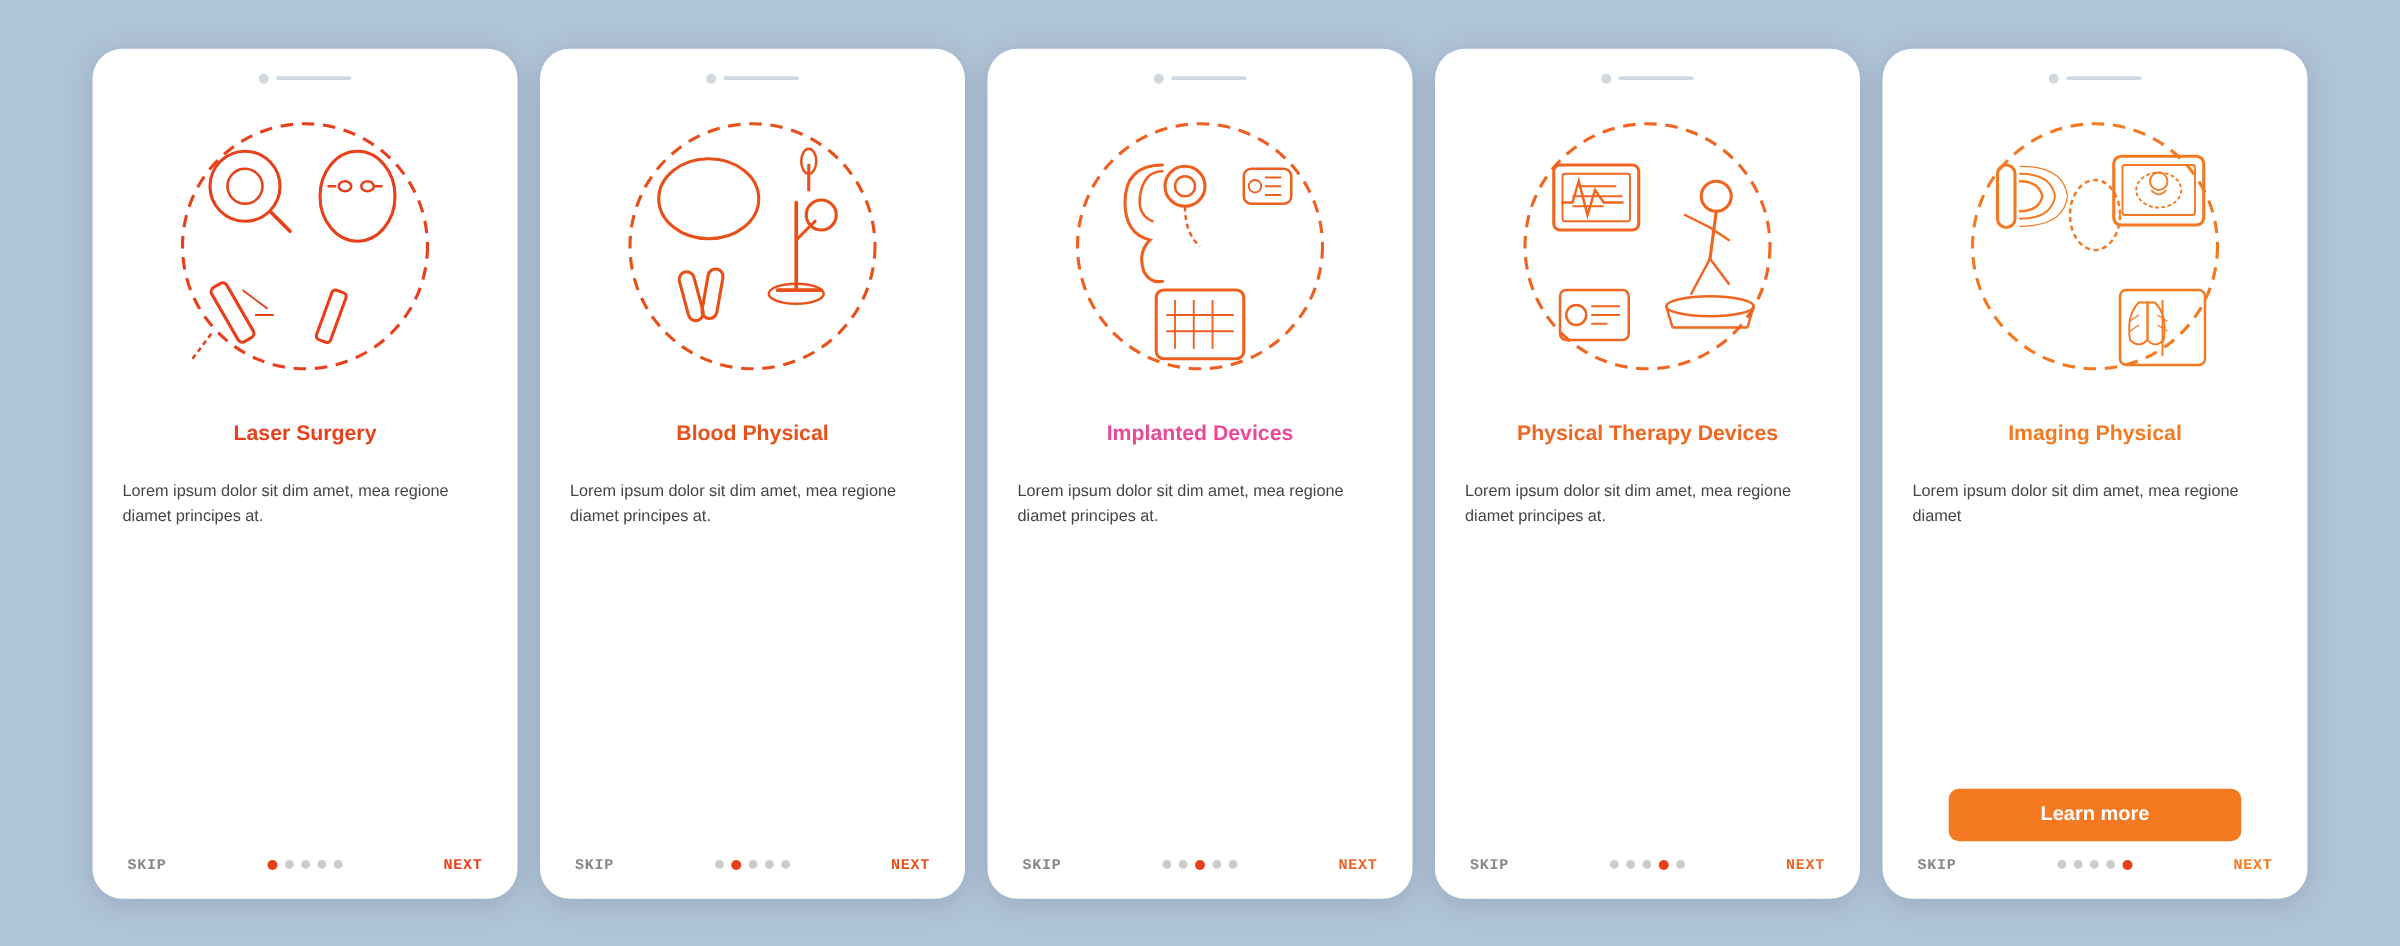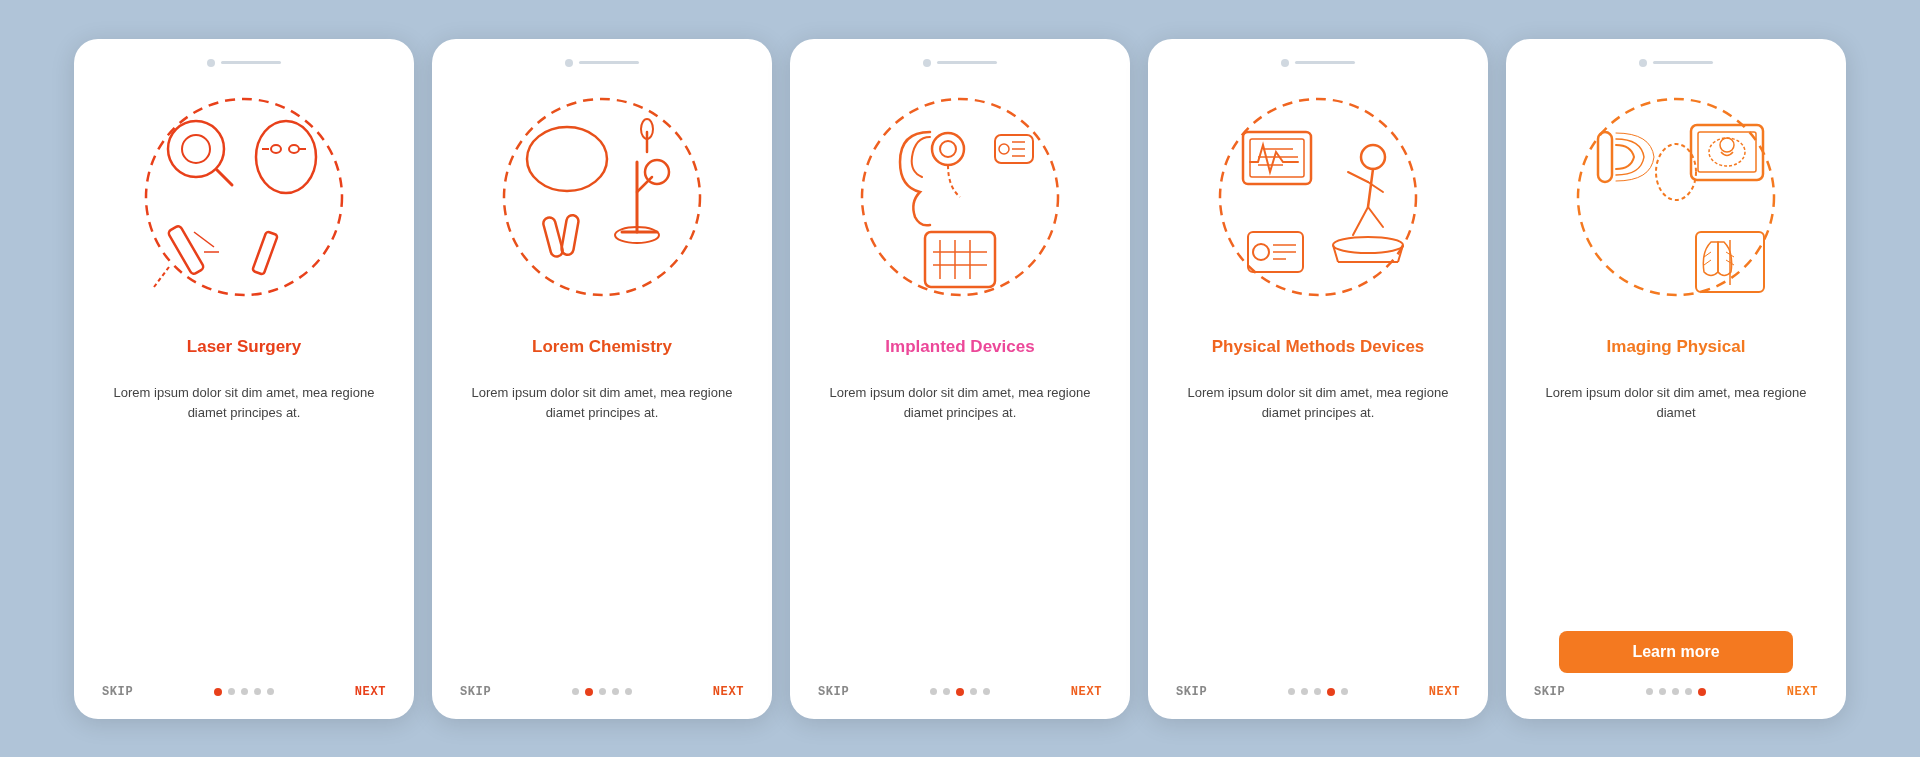--- a/index.html
+++ b/index.html
@@ -86,21 +86,20 @@
       line-height: 1.3;
       min-height: 46px;
       display: flex;
       align-items: center;
     }
 
     
     .screen-body {
       font-size: 13px;
       color: #444;
-      text-align: center;
       line-height: 1.6;
       margin-bottom: 10px;
       flex: 1;
     }
 
     
     .learn-more-btn {
       background: #f47920;
       color: #fff;
       border: none;
@@ -239,21 +238,21 @@
         <circle cx="175" cy="95" r="12" fill="none" stroke="#e8501a" stroke-width="2.5"></circle>
         <ellipse cx="155" cy="158" rx="22" ry="8" fill="none" stroke="#e8501a" stroke-width="2"></ellipse>
 
         <rect x="65" y="140" width="12" height="40" rx="6" fill="none" stroke="#e8501a" stroke-width="2.5" transform="rotate(-15 71 160)"></rect>
         <rect x="82" y="138" width="12" height="40" rx="6" fill="none" stroke="#e8501a" stroke-width="2.5" transform="rotate(10 88 158)"></rect>
 
         <line x1="165" y1="55" x2="165" y2="75" stroke="#e8501a" stroke-width="2.5" stroke-linecap="round"></line>
         <ellipse cx="165" cy="52" rx="6" ry="10" fill="none" stroke="#e8501a" stroke-width="2"></ellipse>
       </svg>
     </div>
-    <div class="screen-title" style="color:#e8501a">Lorem Chemistry</div>
+    <div class="screen-title" style="color:#e8501a">Blood Physical</div>
     <div class="screen-body">Lorem ipsum dolor sit dim amet, mea regione diamet principes at.</div>
     <div class="bottom-nav">
       <span class="nav-skip">SKIP</span>
       <div class="nav-dots">
         <div class="nav-dot"></div>
         <div class="nav-dot active"></div>
         <div class="nav-dot"></div>
         <div class="nav-dot"></div>
         <div class="nav-dot"></div>
       </div>
@@ -339,21 +338,21 @@
 
         <line x1="170" y1="130" x2="155" y2="158" stroke="#f06520" stroke-width="2" stroke-linecap="round"></line>
         <line x1="170" y1="130" x2="185" y2="150" stroke="#f06520" stroke-width="2" stroke-linecap="round"></line>
 
         <ellipse cx="170" cy="168" rx="35" ry="8" fill="none" stroke="#f06520" stroke-width="2"></ellipse>
         <line x1="135" y1="168" x2="140" y2="185" stroke="#f06520" stroke-width="2"></line>
         <line x1="205" y1="168" x2="200" y2="185" stroke="#f06520" stroke-width="2"></line>
         <line x1="140" y1="185" x2="200" y2="185" stroke="#f06520" stroke-width="2"></line>
       </svg>
     </div>
-    <div class="screen-title" style="color:#f06520">Physical Methods Devices</div>
+    <div class="screen-title" style="color:#f06520">Physical Therapy Devices</div>
     <div class="screen-body">Lorem ipsum dolor sit dim amet, mea regione diamet principes at.</div>
     <div class="bottom-nav">
       <span class="nav-skip">SKIP</span>
       <div class="nav-dots">
         <div class="nav-dot"></div>
         <div class="nav-dot"></div>
         <div class="nav-dot"></div>
         <div class="nav-dot active"></div>
         <div class="nav-dot"></div>
       </div>

